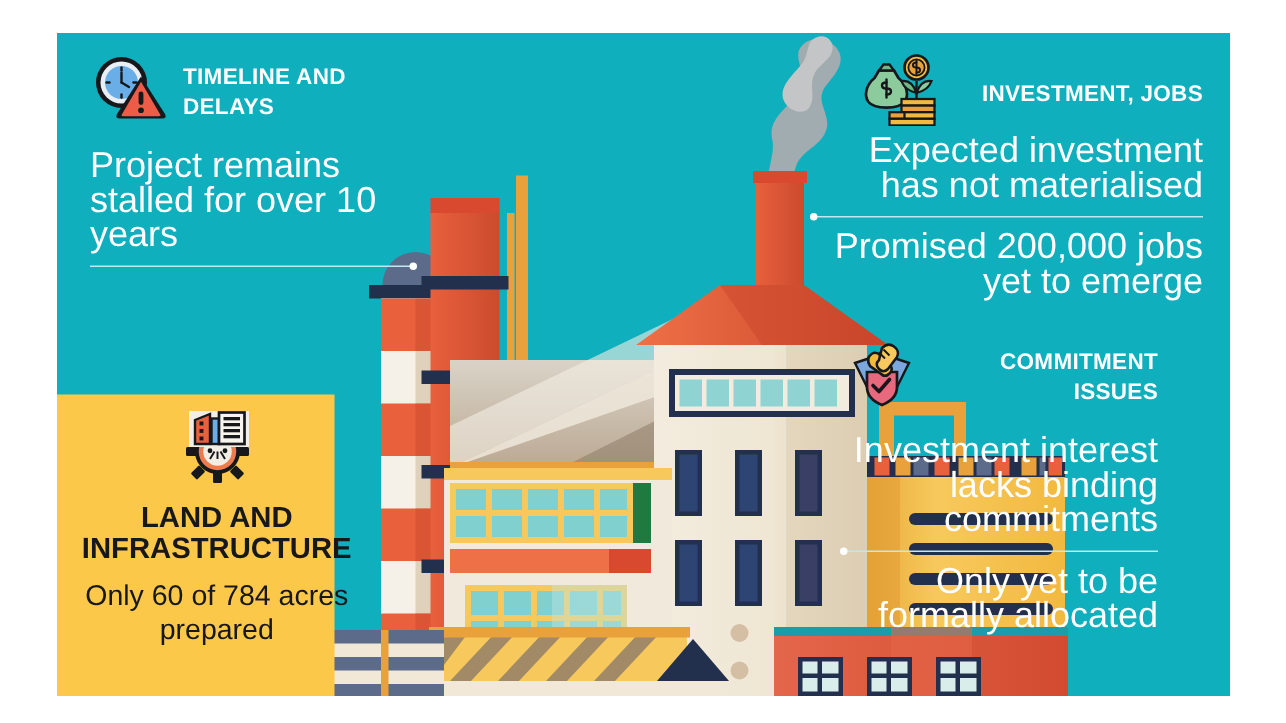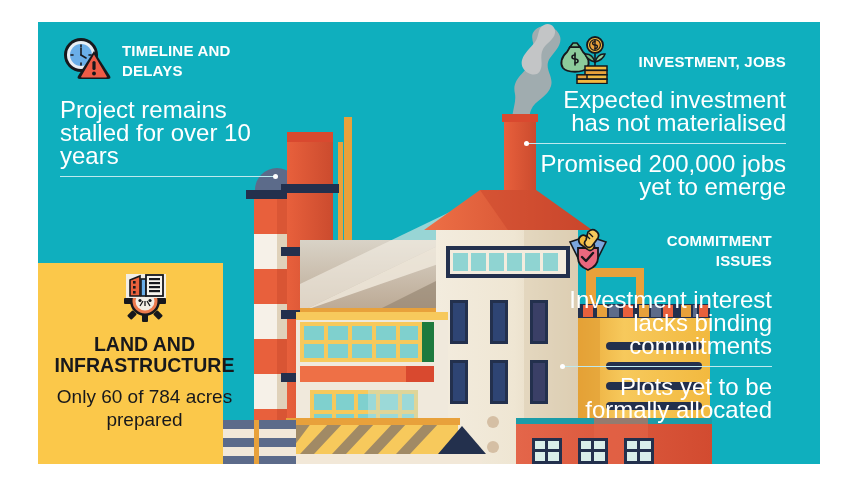--- a/index.html
+++ b/index.html
@@ -32,21 +32,21 @@
   #tl-block .stmt{text-align:left;}
 
   
   #land-block{left:38px;top:272px;width:213px;text-align:center;z-index:9;}
   #land-block .land-title{font-weight:bold;font-size:19.5px;line-height:21px;color:#17181c;
         text-transform:uppercase;margin-top:4px;font-family:"Liberation Sans",sans-serif;}
   #land-block .land-stmt{font-size:19px;line-height:23px;color:#17181c;margin-top:9px;
         font-family:"Liberation Sans",sans-serif;}
 
   
-  #inv-block{left:524px;top:36px;width:262px;text-align:right;}
+  #inv-block{left:540px;top:36px;width:262px;text-align:right;}
   #inv-block .head{justify-content:flex-end;}
   #inv-block .head-title{width:165px;text-align:right;}
 
   
   #com-block{left:560px;top:226px;width:212px;text-align:right;}
   #com-block .head{justify-content:flex-end;}
   #com-block .head-title{width:150px;text-align:right;}
 
   .icon{flex:0 0 auto;display:block;}
 </style>
@@ -451,16 +451,16 @@
               <path d="M25 7 l4 4"></path>
           </g>
         </svg>
       </span>
       <span class="head-title">COMMITMENT ISSUES</span>
     </div>
     <div class="stmt" style="margin-top:12px">Investment interest lacks binding commitments</div>
     <div class="rule left-dot">
         <span class="dot"></span>
       </div>
-    <div class="stmt">Plots yet to be formally allocated</div>
+    <div class="stmt">Only yet to be formally allocated</div>
   </div>
 
 </div>
 
 </body></html>

